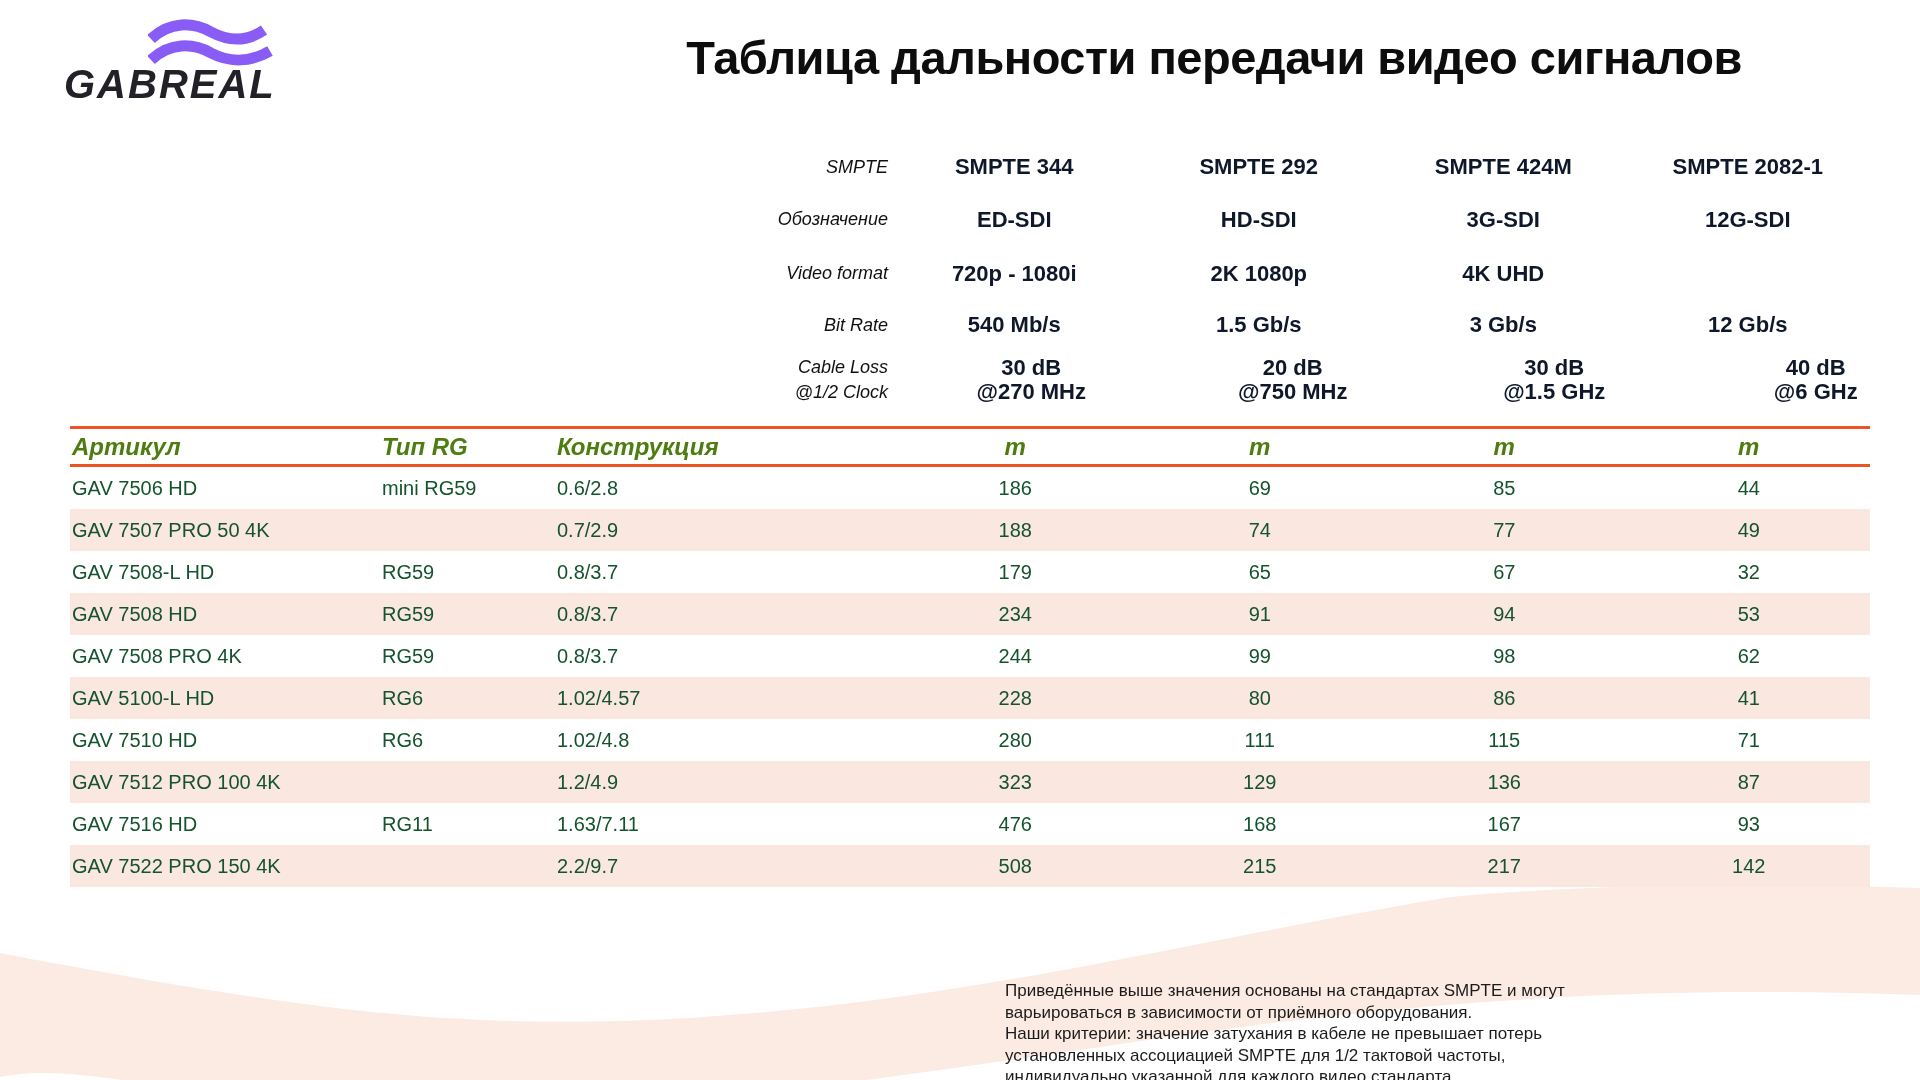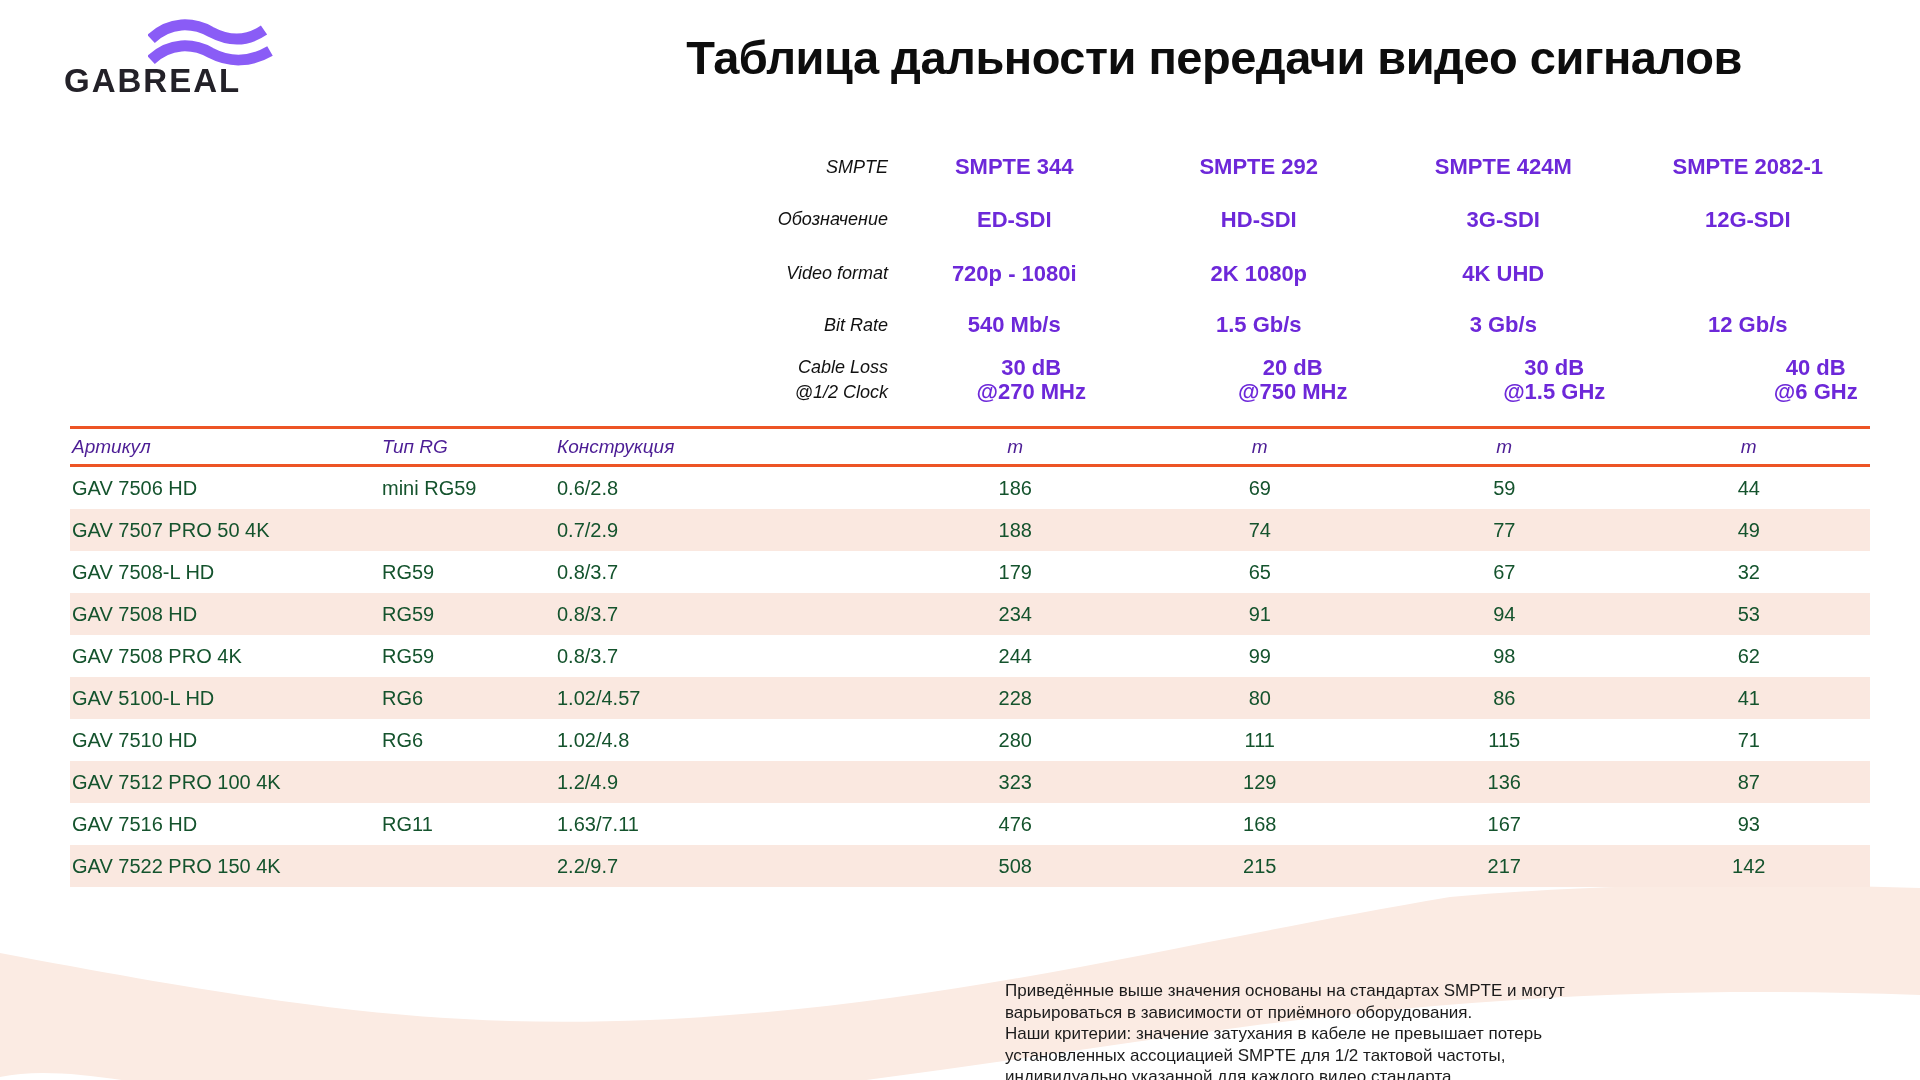--- a/index.html
+++ b/index.html
@@ -21,21 +21,21 @@
   .page{position:absolute;inset:0;}
 
   
   .bottom-wave{position:absolute;left:0;bottom:0;width:1920px;height:212px;z-index:0;}
 
   
   .logo{position:absolute;left:64px;top:10px;z-index:2;width:320px;}
   .logo-waves{position:absolute;left:84px;top:6px;width:126px;height:52px;}
   .logo-text{
     position:absolute;left:0;top:52px;
-    font-size:33px;font-weight:bold;letter-spacing:2px;color:#232128;
+    font-size:40px;font-weight:bold;letter-spacing:2px;color:#232128;font-style:italic;
   }
 
   
   .title{
     position:absolute;left:540px;top:26px;width:1340px;z-index:2;
     margin:4px;text-align:center;
     font-size:47px;font-weight:800;letter-spacing:-0.5px;color:#0d0d0d;
   }
 
   
@@ -45,31 +45,31 @@
   .spec-row:nth-child(2){height:51px;}
   .spec-row:nth-child(3){height:57px;}
   .spec-row:nth-child(4){height:46px;}
   .spec-row:nth-child(5){height:64px;gap:17px;}
   .spec-label{
     text-align:right;font-style:italic;font-size:18px;line-height:25px;
     white-space:pre-line;padding-right:4px;color:#111;
   }
   .spec-val{
     text-align:center;font-weight:bold;font-size:22px;line-height:24px;
-    white-space:pre-line;color:#6d28d9;
+    white-space:pre-line;color:#0f172a;
   }
 
   
   .table{position:absolute;left:70px;top:426px;width:1800px;z-index:2;}
   .thead{
     display:grid;grid-template-columns:310px 175px 337px repeat(4,244.5px);
     align-items:center;height:35px;
     border-top:3px solid var(--orange);
     border-bottom:3px solid var(--orange);
-    font-style:italic;font-size:19px;color:#4c1d95;
+    font-style:italic;font-size:24px;color:#4d7c0f;font-weight:bold;
   }
   .thead .c-num{text-align:center;}
   .row{
     display:grid;grid-template-columns:310px 175px 337px repeat(4,244.5px);
     align-items:center;height:42px;font-size:20px;color:#14532d;
   }
   .row:nth-child(even){background:var(--pink);}
   .row .c-num{text-align:center;}
   .cell{padding-left:2px;}
 
@@ -153,21 +153,21 @@
         <div class="cell c-num">m</div>
         <div class="cell c-num">m</div>
       </div>
     <div id="tbody">
         <div class="row">
           <div class="cell">GAV 7506 HD</div>
           <div class="cell">mini RG59</div>
           <div class="cell">0.6/2.8</div>
           <div class="cell c-num">186</div>
           <div class="cell c-num">69</div>
-          <div class="cell c-num">59</div>
+          <div class="cell c-num">85</div>
           <div class="cell c-num">44</div>
         </div>
         <div class="row">
           <div class="cell">GAV 7507 PRO 50 4K</div>
           <div class="cell"></div>
           <div class="cell">0.7/2.9</div>
           <div class="cell c-num">188</div>
           <div class="cell c-num">74</div>
           <div class="cell c-num">77</div>
           <div class="cell c-num">49</div>

